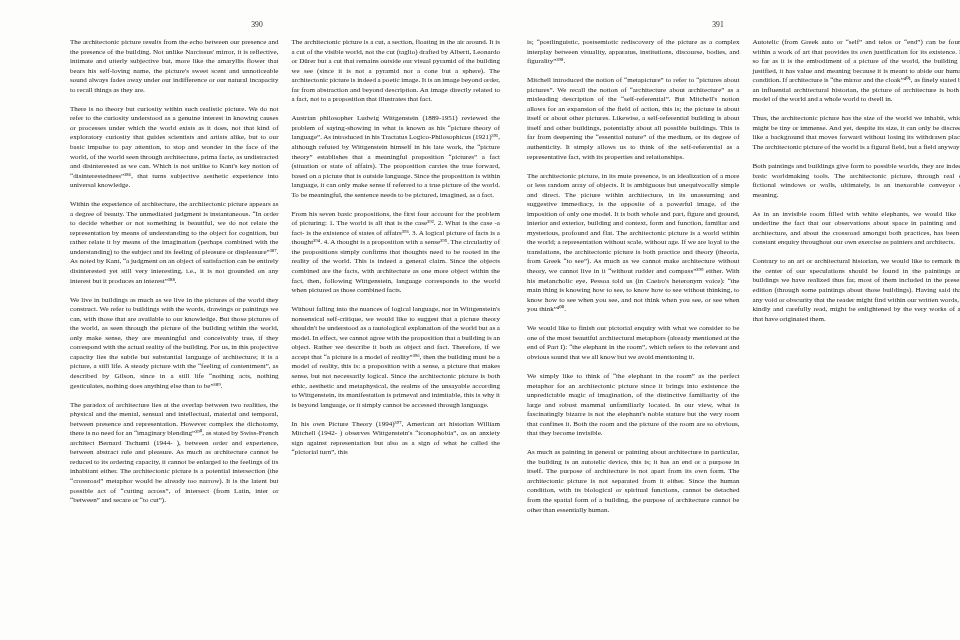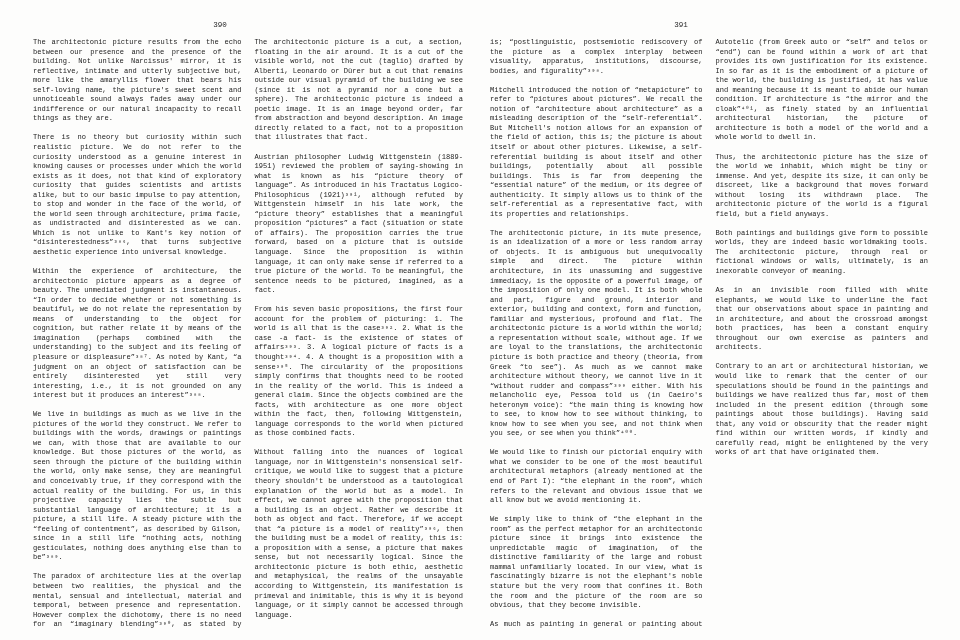--- a/index.html
+++ b/index.html
@@ -7,22 +7,23 @@
     padding: 0;
     width: 960px;
     height: 640px;
     background: #fdfdfc;
     overflow: hidden;
   }
   .spread {
     position: relative;
     width: 787px;
     height: 640px;
-    font-family: Liberation Mono, monospace;
+    font-family: Liberation Serif, serif;
     color: #1b1b1b;
+    margin-left: 37px;
   }
   .page { position: absolute; top: 0; }
   .page-left  { left: 33px;  width: 430px; }
   .page-right { left: 490px; width: 438px; }
   .pagenum {
     margin-top: 21px;
     font-size: 7.6px;
     line-height: 8px;
     text-align: center;
     color: #2a2a2a;
@@ -60,32 +61,33 @@
         <p>There is no theory but curiosity within such realistic picture. We do not refer to the curiosity understood as a genuine interest in knowing causes or processes under which the world exists as it does, not that kind of exploratory curiosity that guides scientists and artists alike, but to our basic impulse to pay attention, to stop and wonder in the face of the world, of the world seen through architecture, prima facie, as undistracted and disinterested as we can. Which is not unlike to Kant's key notion of “disinterestedness”³⁸⁶, that turns subjective aesthetic experience into universal knowledge.</p>
         <p>Within the experience of architecture, the architectonic picture appears as a degree of beauty. The unmediated judgment is instantaneous. “In order to decide whether or not something is beautiful, we do not relate the representation by means of understanding to the object for cognition, but rather relate it by means of the imagination (perhaps combined with the understanding) to the subject and its feeling of pleasure or displeasure”³⁸⁷. As noted by Kant, “a judgment on an object of satisfaction can be entirely disinterested yet still very interesting, i.e., it is not grounded on any interest but it produces an interest”³⁸⁸.</p>
         <p>We live in buildings as much as we live in the pictures of the world they construct. We refer to buildings with the words, drawings or paintings we can, with those that are available to our knowledge. But those pictures of the world, as seen through the picture of the building within the world, only make sense, they are meaningful and conceivably true, if they correspond with the actual reality of the building. For us, in this projective capacity lies the subtle but substantial language of architecture; it is a picture, a still life. A steady picture with the “feeling of contentment”, as described by Gilson, since in a still life “nothing acts, nothing gesticulates, nothing does anything else than to be”³⁸⁹.</p>
         <p>The paradox of architecture lies at the overlap between two realities, the physical and the mental, sensual and intellectual, material and temporal, between presence and representation. However complex the dichotomy, there is no need for an “imaginary blending”³⁹⁰, as stated by Swiss-French architect Bernard Tschumi (1944- ), between order and experience, between abstract rule and pleasure. As much as architecture cannot be reduced to its ordering capacity, it cannot be enlarged to the feelings of its inhabitant either. The architectonic picture is a potential intersection (the “crossroad” metaphor would be already too narrow). It is the latent but possible act of “cutting across”, of intersect (from Latin, inter or “between” and secare or “to cut”).</p>
       </div>
       <div class="col">
         <p>The architectonic picture is a cut, a section, floating in the air around. It is a cut of the visible world, not the cut (taglio) drafted by Alberti, Leonardo or Dürer but a cut that remains outside our visual pyramid of the building we see (since it is not a pyramid nor a cone but a sphere). The architectonic picture is indeed a poetic image. It is an image beyond order, far from abstraction and beyond description. An image directly related to a fact, not to a proposition that illustrates that fact.</p>
         <p>Austrian philosopher Ludwig Wittgenstein (1889-1951) reviewed the problem of saying-showing in what is known as his “picture theory of language”. As introduced in his Tractatus Logico-Philosophicus (1921)³⁹¹, although refuted by Wittgenstein himself in his late work, the “picture theory” establishes that a meaningful proposition “pictures” a fact (situation or state of affairs). The proposition carries the true forward, based on a picture that is outside language. Since the proposition is within language, it can only make sense if referred to a true picture of the world. To be meaningful, the sentence needs to be pictured, imagined, as a fact.</p>
         <p>From his seven basic propositions, the first four account for the problem of picturing: 1. The world is all that is the case³⁹². 2. What is the case -a fact- is the existence of states of affairs³⁹³. 3. A logical picture of facts is a thought³⁹⁴. 4. A thought is a proposition with a sense³⁹⁵. The circularity of the propositions simply confirms that thoughts need to be rooted in the reality of the world. This is indeed a general claim. Since the objects combined are the facts, with architecture as one more object within the fact, then, following Wittgenstein, language corresponds to the world when pictured as those combined facts.</p>
         <p>Without falling into the nuances of logical language, nor in Wittgenstein's nonsensical self-critique, we would like to suggest that a picture theory shouldn't be understood as a tautological explanation of the world but as a model. In effect, we cannot agree with the proposition that a building is an object. Rather we describe it both as object and fact. Therefore, if we accept that “a picture is a model of reality”³⁹⁶, then the building must be a model of reality, this is: a proposition with a sense, a picture that makes sense, but not necessarily logical. Since the architectonic picture is both ethic, aesthetic and metaphysical, the realms of the unsayable according to Wittgenstein, its manifestation is primeval and inimitable, this is why it is beyond language, or it simply cannot be accessed through language.</p>
+        <p>In his own Picture Theory (1994)³⁹⁷, American art historian William Mitchell (1942- ) observes Wittgenstein's “iconophobia”, as an anxiety sign against representation but also as a sign of what he called the “pictorial turn”, this</p>
       </div>
     </div>
   </div>
 
   <div class="page page-right">
     <div class="pagenum">391</div>
     <div class="cols">
       <div class="col">
         <p>is; “postlinguistic, postsemiotic rediscovery of the picture as a complex interplay between visuality, apparatus, institutions, discourse, bodies, and figurality”³⁹⁸.</p>
         <p>Mitchell introduced the notion of “metapicture” to refer to “pictures about pictures”. We recall the notion of “architecture about architecture” as a misleading description of the “self-referential”. But Mitchell's notion allows for an expansion of the field of action, this is; the picture is about itself or about other pictures. Likewise, a self-referential building is about itself and other buildings, potentially about all possible buildings. This is far from deepening the “essential nature” of the medium, or its degree of authenticity. It simply allows us to think of the self-referential as a representative fact, with its properties and relationships.</p>
         <p>The architectonic picture, in its mute presence, is an idealization of a more or less random array of objects. It is ambiguous but unequivocally simple and direct. The picture within architecture, in its unassuming and suggestive immediacy, is the opposite of a powerful image, of the imposition of only one model. It is both whole and part, figure and ground, interior and exterior, building and context, form and function, familiar and mysterious, profound and flat. The architectonic picture is a world within the world; a representation without scale, without age. If we are loyal to the translations, the architectonic picture is both practice and theory (theoria, from Greek “to see”). As much as we cannot make architecture without theory, we cannot live in it “without rudder and compass”³⁹⁹ either. With his melancholic eye, Pessoa told us (in Caeiro's heteronym voice): “the main thing is knowing how to see, to know how to see without thinking, to know how to see when you see, and not think when you see, or see when you think”⁴⁰⁰.</p>
-        <p>We would like to finish our pictorial enquiry with what we consider to be one of the most beautiful architectural metaphors (already mentioned at the end of Part I): “the elephant in the room”, which refers to the relevant and obvious issue that we all know but we avoid mentioning it.</p>
+        <p>We would like to finish our pictorial enquiry with what we consider to be one of the most beautiful architectural metaphors (already mentioned at the end of Part I): “the elephant in the room”, which refers to the relevant and obvious sound that we all know but we avoid mentioning it.</p>
         <p>We simply like to think of “the elephant in the room” as the perfect metaphor for an architectonic picture since it brings into existence the unpredictable magic of imagination, of the distinctive familiarity of the large and robust mammal unfamiliarly located. In our view, what is fascinatingly bizarre is not the elephant's noble stature but the very room that confines it. Both the room and the picture of the room are so obvious, that they become invisible.</p>
         <p>As much as painting in general or painting about architecture in particular, the building is an autotelic device, this is; it has an end or a purpose in itself. The purpose of architecture is not apart from its own form. The architectonic picture is not separated from it either. Since the human condition, with its biological or spiritual functions, cannot be detached from the spatial form of a building, the purpose of architecture cannot be other than essentially human.</p>
       </div>
       <div class="col">
         <p>Autotelic (from Greek auto or “self” and telos or “end”) can be found within a work of art that provides its own justification for its existence. In so far as it is the embodiment of a picture of the world, the building is justified, it has value and meaning because it is meant to abide our human condition. If architecture is “the mirror and the cloak”⁴⁰¹, as finely stated by an influential architectural historian, the picture of architecture is both a model of the world and a whole world to dwell in.</p>
         <p>Thus, the architectonic picture has the size of the world we inhabit, which might be tiny or immense. And yet, despite its size, it can only be discreet, like a background that moves forward without losing its withdrawn place. The architectonic picture of the world is a figural field, but a field anyways.</p>
         <p>Both paintings and buildings give form to possible worlds, they are indeed basic worldmaking tools. The architectonic picture, through real or fictional windows or walls, ultimately, is an inexorable conveyor of meaning.</p>
         <p>As in an invisible room filled with white elephants, we would like to underline the fact that our observations about space in painting and in architecture, and about the crossroad amongst both practices, has been a constant enquiry throughout our own exercise as painters and architects.</p>
         <p>Contrary to an art or architectural historian, we would like to remark that the center of our speculations should be found in the paintings and buildings we have realized thus far, most of them included in the present edition (through some paintings about those buildings). Having said that, any void or obscurity that the reader might find within our written words, if kindly and carefully read, might be enlightened by the very works of art that have originated them.</p>
       </div>

